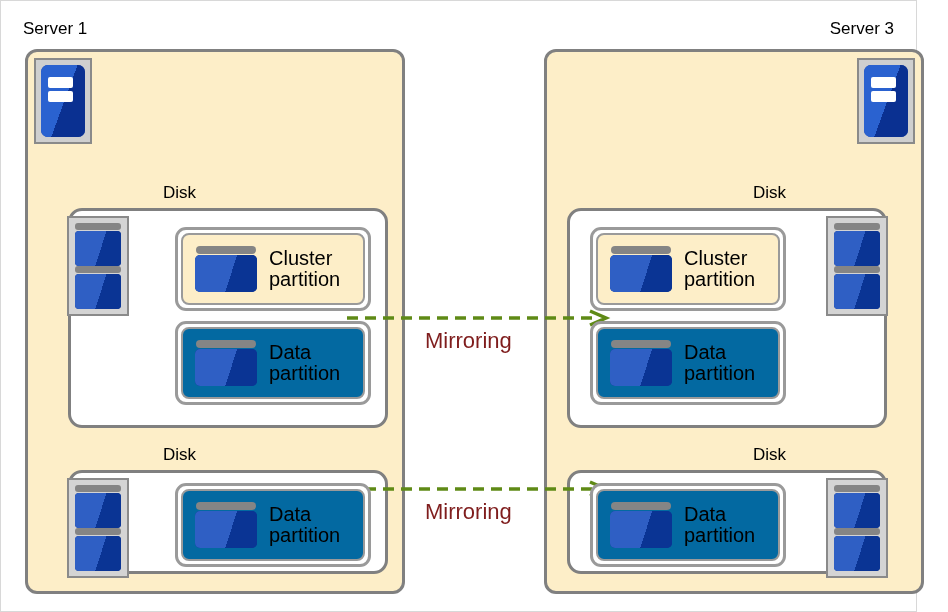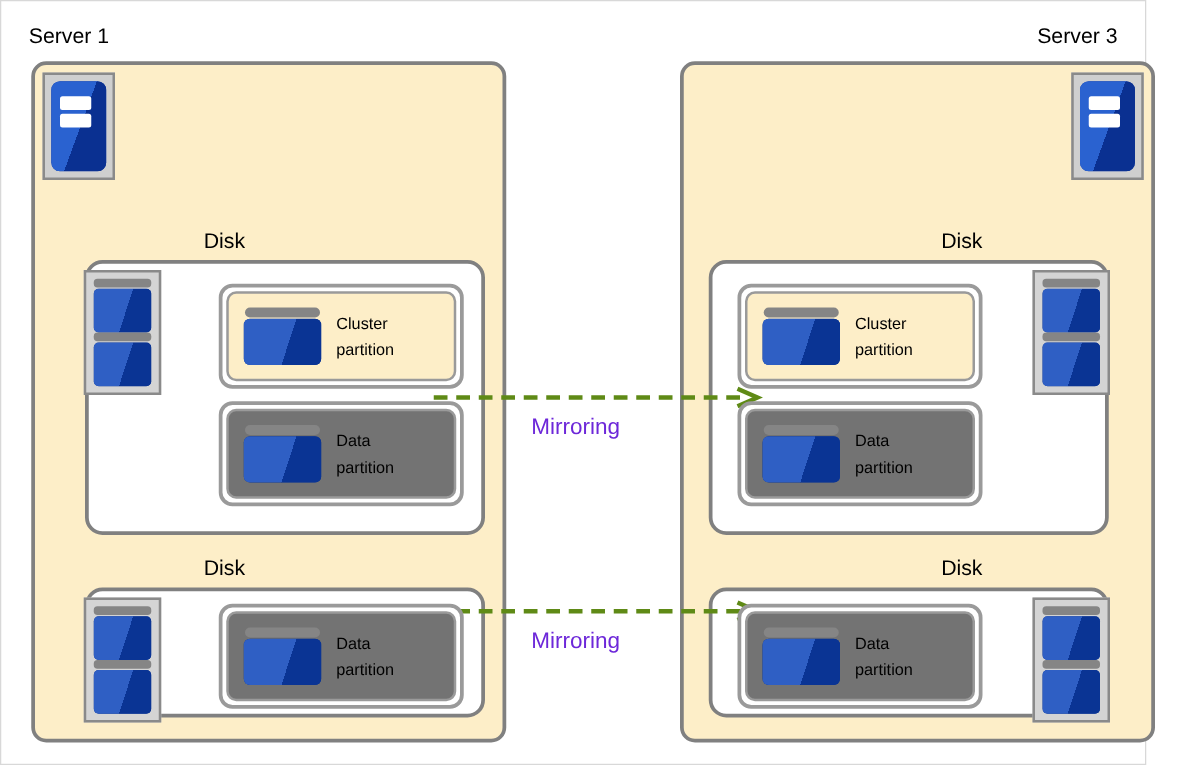--- a/index.html
+++ b/index.html
@@ -105,44 +105,44 @@
   .partition .inner{
     width:100%;height:100%;
     border:2px solid #9a9a9a;
     border-radius:8px;
     box-sizing:border-box;
     display:flex;align-items:center;
     padding-left:12px;
     gap:12px;
   }
   .partition.cluster .inner{background:#fdeec8;}
-  .partition.data .inner{background:#737373;}
+  .partition.data .inner{background:#0369a1;}
 
   .part-icon{position:relative;width:62px;height:46px;flex:0 0 auto;}
   .part-icon .cap{
     position:absolute;top:0;left:1px;right:1px;height:8px;
     background:#858585;border-radius:4px;
   }
   .part-icon .disc{
     position:absolute;top:9px;left:0;right:0;bottom:0;
     border-radius:5px;overflow:hidden;background:#0a3494;
   }
   .part-icon .disc:before{
     content:"";position:absolute;inset:0;
     background:linear-gradient(108deg,#2f5fc4 0 57%,#0a3494 57% 100%);
   }
   .part-text{
-    font-size:13px;line-height:21px;color:#000;white-space:pre-line;
+    font-size:20px;line-height:21px;color:#000;white-space:pre-line;
   }
 
   
   .mirror-arrow{position:absolute;height:14px;}
   .mirror-arrow svg{display:block;overflow:visible;}
   .mirror-label{
-    position:absolute;font-size:18px;line-height:20px;white-space:nowrap;color:#6d28d9;
+    position:absolute;font-size:22px;line-height:20px;white-space:nowrap;color:#7f1d1d;
   }
 </style>
 </head>
 <body>
 
 <div id="canvas">
 
   <div class="server-title" style="left:22px;top:18px;">Server 1</div>
 
   <div class="server-panel" style="left:24px;top:48px;width:380px;height:545px;">

